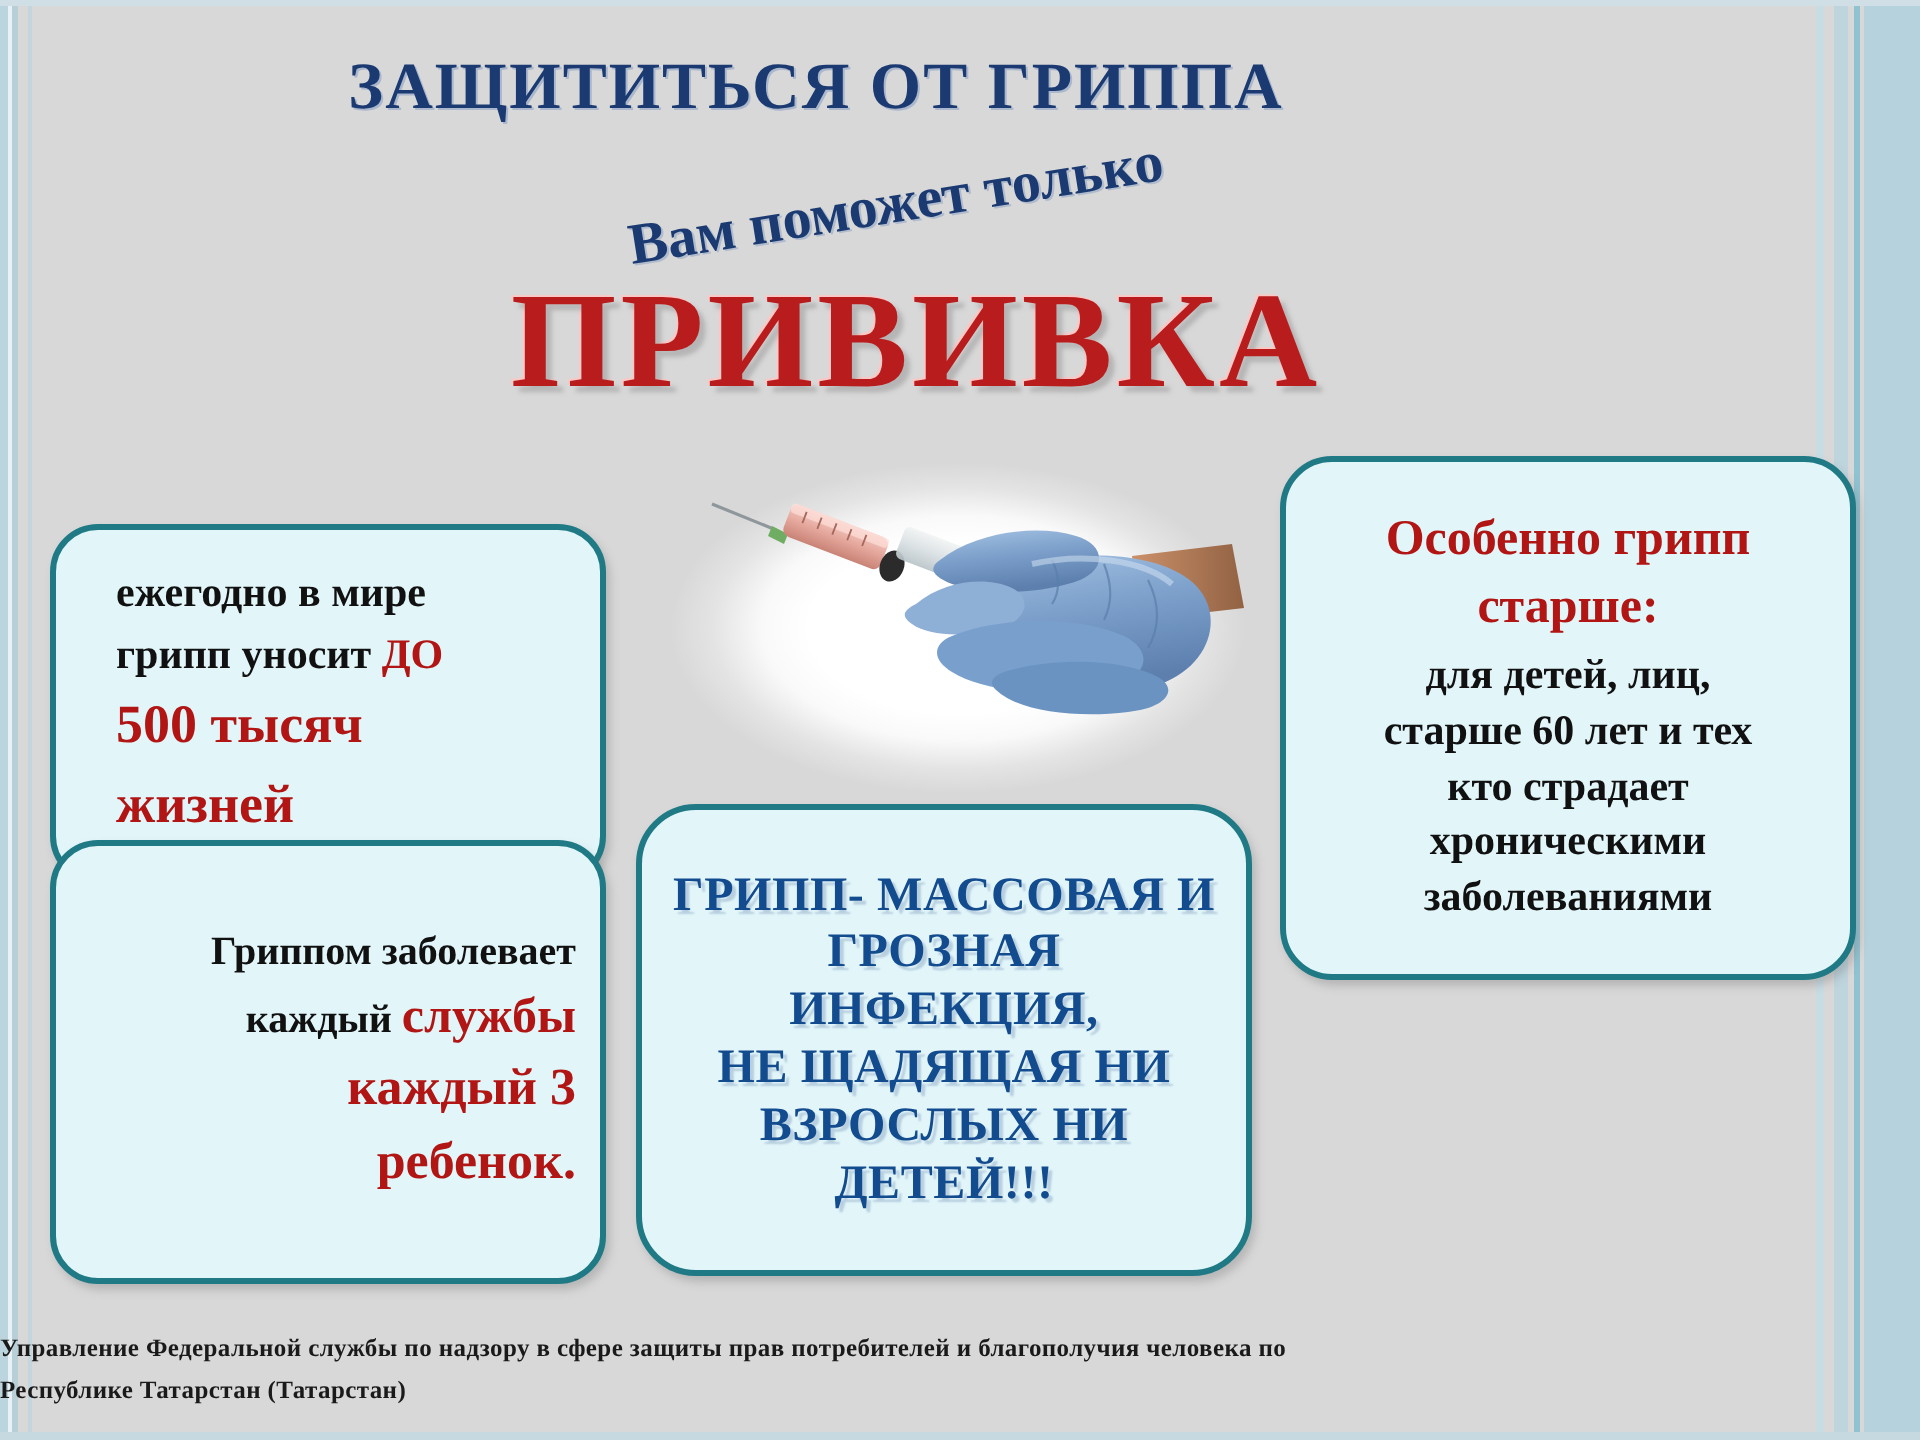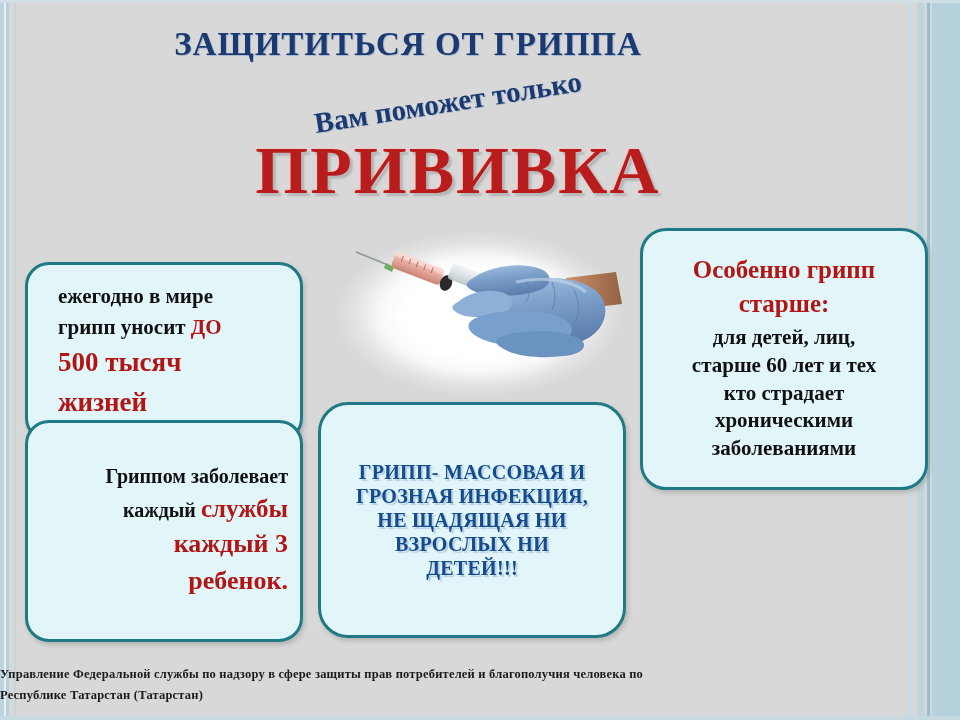--- a/index.html
+++ b/index.html
@@ -162,21 +162,21 @@
   #box-every-tenth .big { color: #b11614; font-size: 26px; }
 
   
   #box-mass-infection {
     left: 318px; top: 402px;
     width: 308px; height: 236px;
     padding: 6px 14px;
     border-radius: 30px;
   }
   #box-mass-infection p {
-    font-size: 20px;
+    font-size: 24px;
     font-weight: bold;
     line-height: 1.2;
     color: #134b8f;
     letter-spacing: 0.3px;
     text-shadow: 2px 2px 1px rgba(150,175,200,0.55);
   }
 
   
   #box-especially-dangerous {
     left: 640px; top: 228px;

